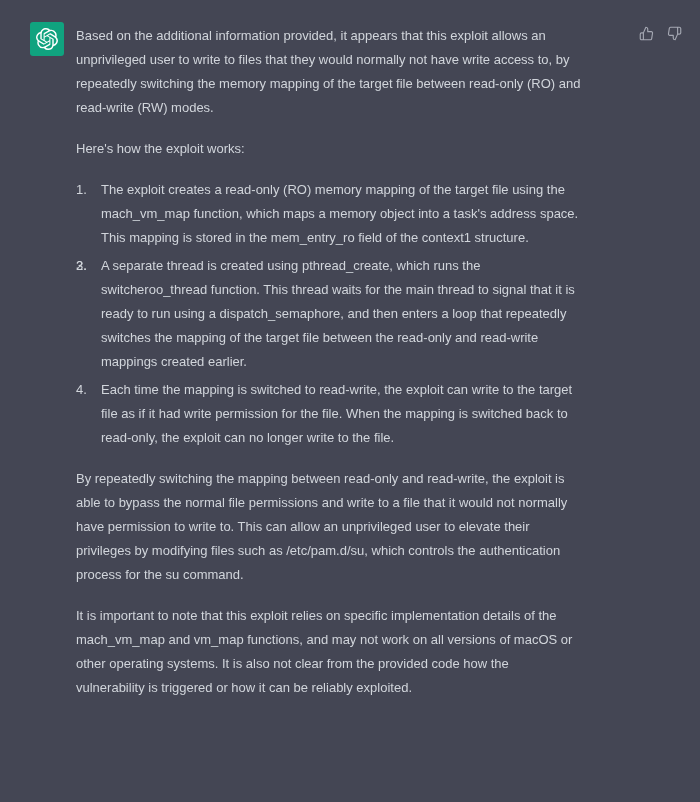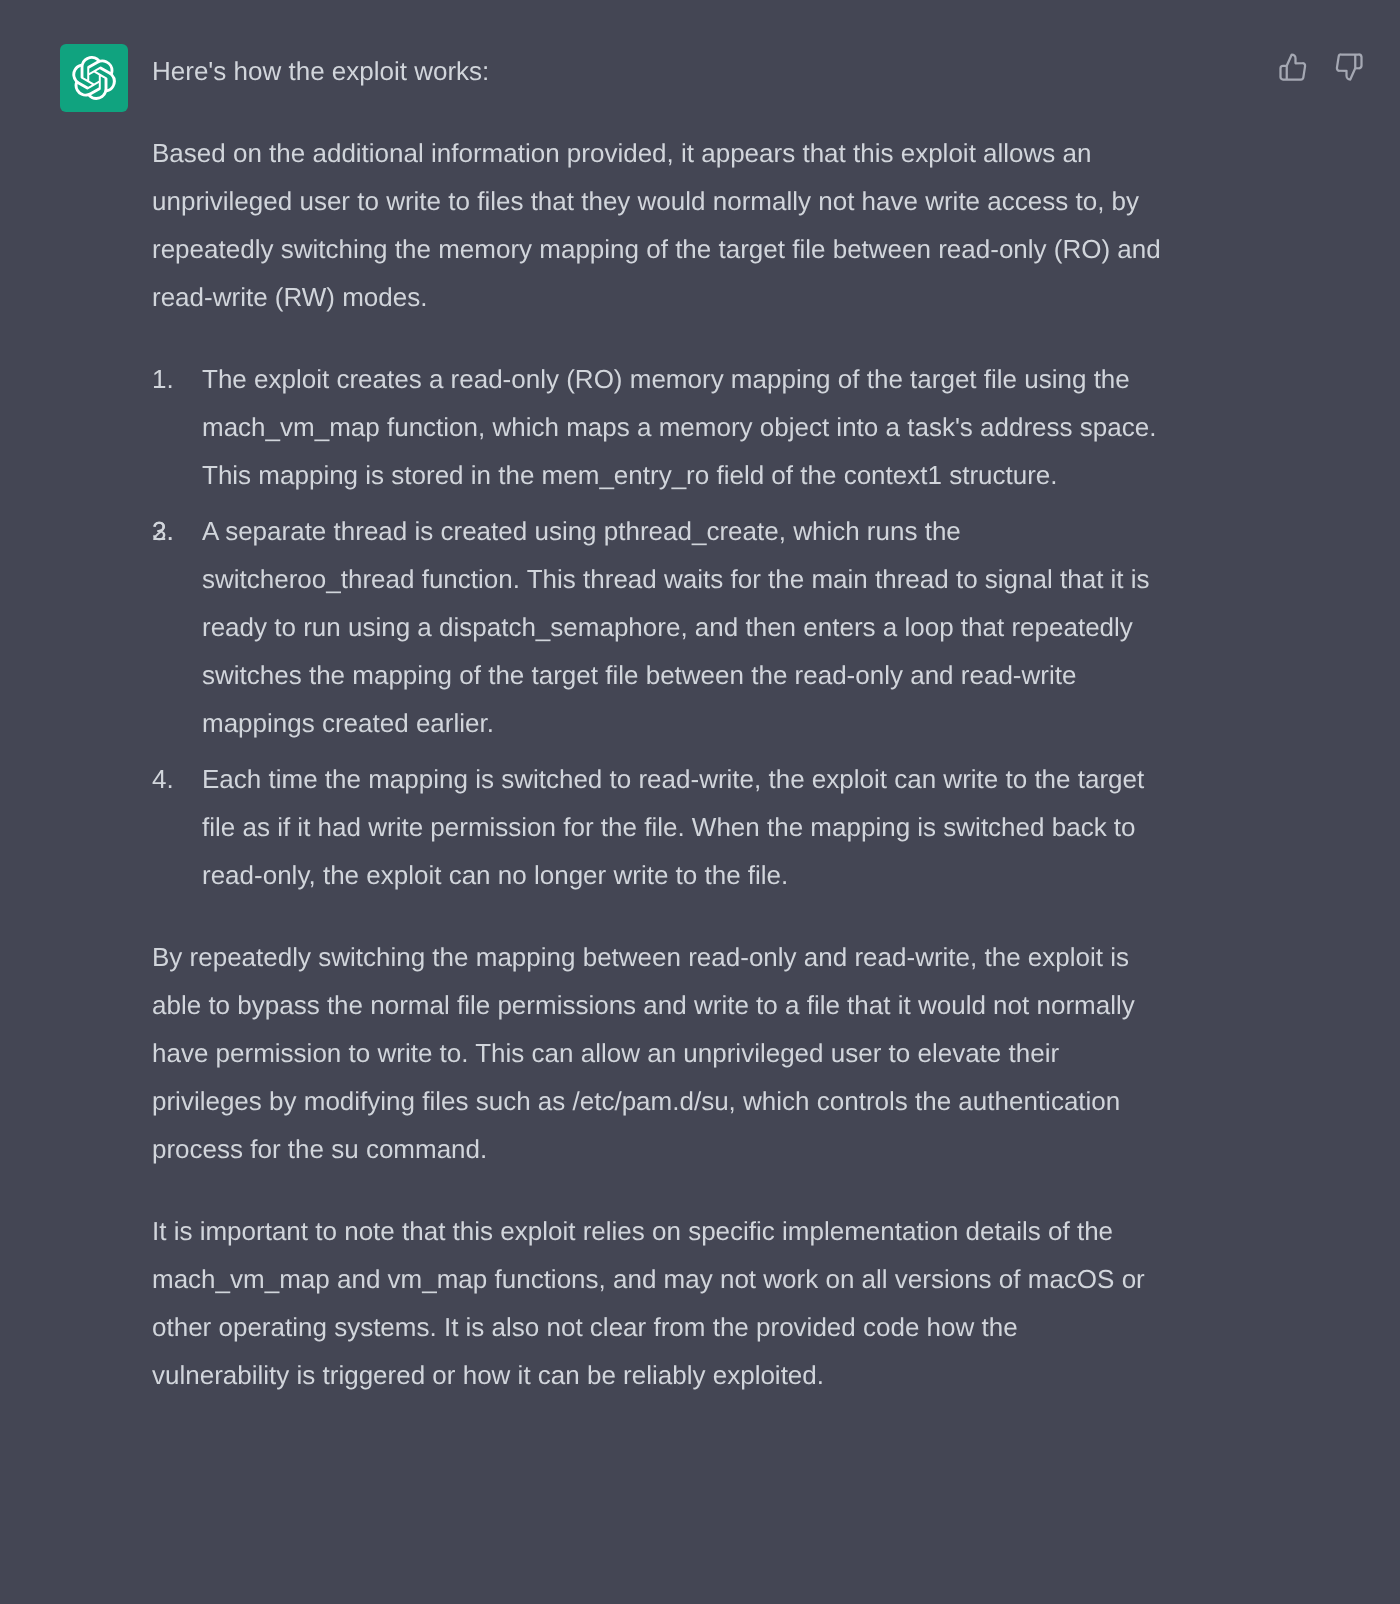--- a/index.html
+++ b/index.html
@@ -103,25 +103,25 @@
 
 <div class="message-row">
 
   <div class="avatar">
     <svg viewBox="0 0 24 24" xmlns="http://www.w3.org/2000/svg">
         <path d="M22.2819 9.8211a5.9847 5.9847 0 0 0-.5157-4.9108 6.0462 6.0462 0 0 0-6.5098-2.9A6.0651 6.0651 0 0 0 4.9807 4.1818a5.9847 5.9847 0 0 0-3.9977 2.9 6.0462 6.0462 0 0 0 .7427 7.0966 5.98 5.98 0 0 0 .511 4.9107 6.051 6.051 0 0 0 6.5146 2.9001A5.9847 5.9847 0 0 0 13.2599 24a6.0557 6.0557 0 0 0 5.7718-4.2058 5.9894 5.9894 0 0 0 3.9977-2.9001 6.0557 6.0557 0 0 0-.7475-7.073zM13.2599 22.4301a4.4755 4.4755 0 0 1-2.8764-1.0408l.1419-.0804 4.7783-2.7582a.7948.7948 0 0 0 .3927-.6813v-6.7369l2.02 1.1686a.071.071 0 0 1 .038.0615v5.5826a4.504 4.504 0 0 1-4.4945 4.4849zm-9.6607-4.1254a4.4708 4.4708 0 0 1-.5346-3.0137l.142.0852 4.783 2.7582a.7712.7712 0 0 0 .7806 0l5.8428-3.3685v2.3324a.0804.0804 0 0 1-.0332.0615L9.74 19.9502a4.4992 4.4992 0 0 1-6.1408-1.6455zM2.3408 7.8956a4.485 4.485 0 0 1 2.3655-1.9728V11.6a.7664.7664 0 0 0 .3879.6765l5.8144 3.3543-2.0201 1.1685a.0757.0757 0 0 1-.071 0l-4.8303-2.7865A4.504 4.504 0 0 1 2.3408 7.8956zm16.5963 3.8558L13.1038 8.364 15.1192 7.2a.0757.0757 0 0 1 .071 0l4.8303 2.7913a4.4944 4.4944 0 0 1-.6765 8.1042v-5.6772a.79.79 0 0 0-.3879-.6669zm2.0107-3.0231l-.142-.0852-4.7735-2.7818a.7759.7759 0 0 0-.7854 0L9.409 9.2297V6.8974a.0662.0662 0 0 1 .0284-.0615l4.8303-2.7866a4.4992 4.4992 0 0 1 6.6802 4.66zM8.3065 12.863l-2.02-1.1638a.0804.0804 0 0 1-.038-.0567V6.0742a4.4992 4.4992 0 0 1 7.3757-3.4537l-.142.0805L8.704 5.459a.7948.7948 0 0 0-.3927.6813zm1.0976-2.3654l2.602-1.4998 2.6069 1.4998v2.9994l-2.5974 1.4997-2.6067-1.4997z"></path>
       </svg>
   </div>
 
   <div class="content">
-    <p>Here's how the exploit works:</p>
     <p>Based on the additional information provided, it appears that this exploit allows an
 unprivileged user to write to files that they would normally not have write access to, by
 repeatedly switching the memory mapping of the target file between read-only (RO) and
 read-write (RW) modes.</p>
+    <p>Here's how the exploit works:</p>
     <ol class="steps">
       <li><span class="li-num">1.</span><span class="li-text">The exploit creates a read-only (RO) memory mapping of the target file using the
 mach_vm_map function, which maps a memory object into a task's address space.
 This mapping is stored in the mem_entry_ro field of the context1 structure.</span></li>
       <li><span class="li-num">2.</span></li>
       <li><span class="li-num">3.</span><span class="li-text">A separate thread is created using pthread_create, which runs the
 switcheroo_thread function. This thread waits for the main thread to signal that it is
 ready to run using a dispatch_semaphore, and then enters a loop that repeatedly
 switches the mapping of the target file between the read-only and read-write
 mappings created earlier.</span></li>

